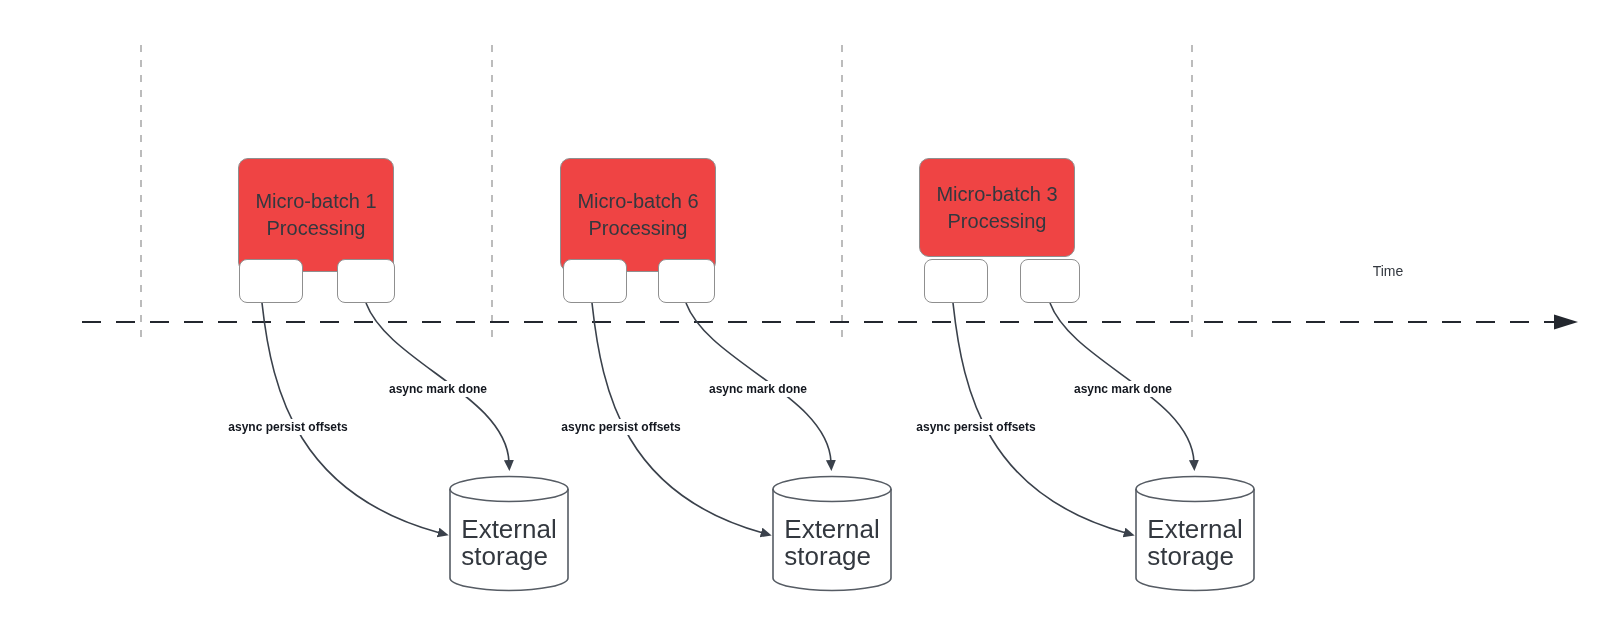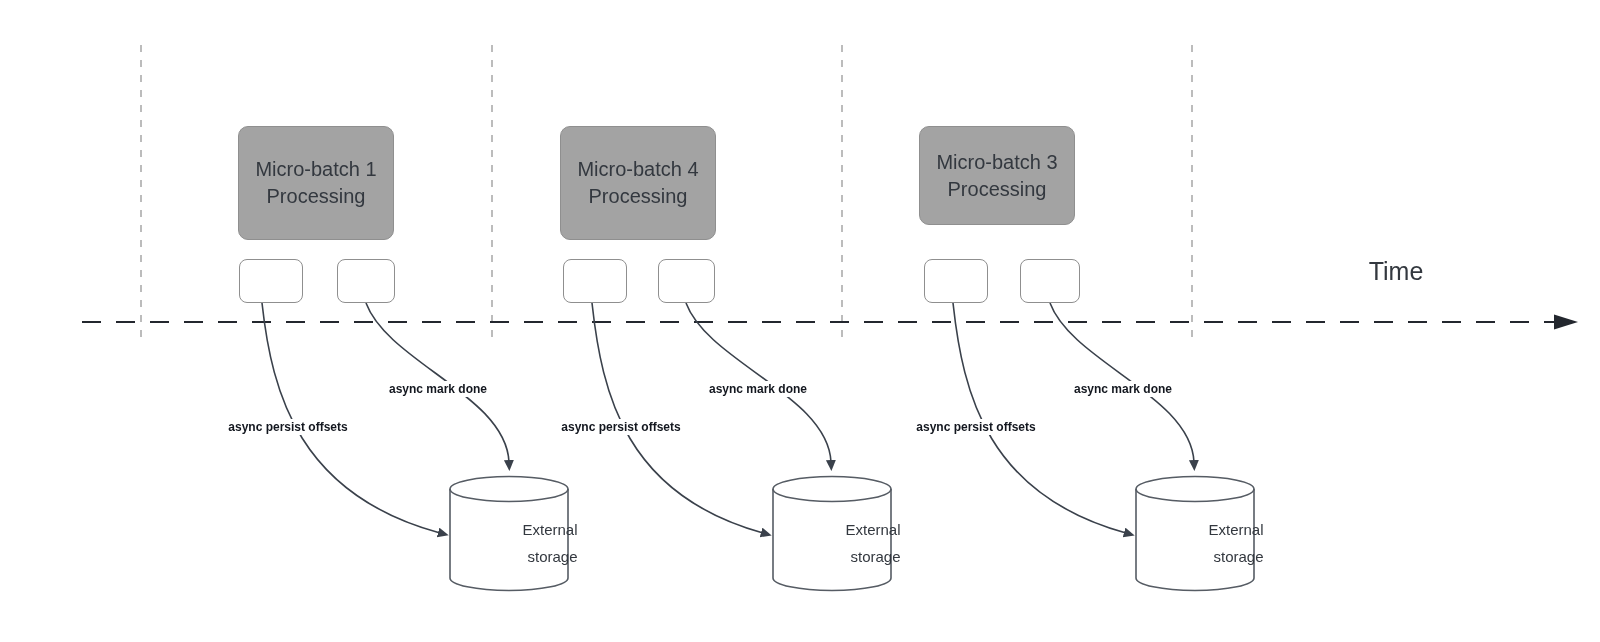--- a/index.html
+++ b/index.html
@@ -19,40 +19,40 @@
   }
   svg.layer{position:absolute;left:0;top:0;width:1600px;height:642px;z-index:1;}
   .guide{stroke:var(--guide);stroke-width:1.5;stroke-dasharray:7 8;fill:none;}
   .timeline{stroke:var(--timeline);stroke-width:2;stroke-dasharray:19 15;fill:none;}
   .tl-head{fill:var(--timeline);stroke:none;}
   .conn{stroke:var(--arrow);stroke-width:1.6;fill:none;}
   .cyl{fill:#fff;stroke:var(--cyl-border);stroke-width:1.6;}
   .cyl-rim{fill:none;stroke:var(--cyl-border);stroke-width:1.6;}
   .proc-box{
     position:absolute;z-index:2;box-sizing:border-box;
-    border:1.5px solid var(--shape-border);border-radius:10px;background:#a3a3a3;
+    border:1.5px solid var(--shape-border);border-radius:10px;background:#ef4444;
     display:flex;align-items:center;justify-content:center;text-align:center;
-    color:var(--shape-text);font-size:20px;line-height:27px;
+    color:var(--shape-text);font-size:20px;line-height:27px;margin-top:32px;
   }
   .mini-box{
     position:absolute;z-index:2;box-sizing:border-box;
     border:1.5px solid var(--shape-border);border-radius:8px;background:#fff;
   }
   .arrow-label{
     position:absolute;z-index:3;transform:translate(-50%,-50%);
     background:#fff;padding:1px 3px;white-space:nowrap;
     color:var(--label-text);font-size:12px;font-weight:bold;
   }
   .storage-label{
     position:absolute;z-index:3;transform:translate(-50%,-50%);
-    text-align:right;color:var(--shape-text);font-size:15px;line-height:27px;margin-left:41px;
+    text-align:left;color:var(--shape-text);font-size:26px;line-height:27px;
   }
   .time-label{
     position:absolute;z-index:3;transform:translate(-50%,-50%);
-    color:var(--shape-text);font-size:25px;margin-left:8px;
+    color:var(--shape-text);font-size:14px;
   }
   .prewrap{white-space:pre-line;}
 </style>
 </head>
 <body>
 
 <div class="canvas">
 
   <svg class="layer" viewBox="0 0 1600 642">
     <defs>
@@ -96,21 +96,21 @@
 Processing</span>
   </div>
   <div class="mini-box" style="left:239px;top:259px;width:64px;height:44px;"></div>
   <div class="mini-box" style="left:337px;top:259px;width:58px;height:44px;"></div>
   <div class="arrow-label" style="left:288px;top:427px;">async persist offsets</div>
   <div class="arrow-label" style="left:438px;top:389px;">async mark done</div>
   <div class="storage-label prewrap" style="left:509px;top:543px;">External
 storage</div>
 
   <div class="proc-box" style="left:560px;top:126px;width:156px;height:114px;">
-    <span class="prewrap">Micro-batch 4
+    <span class="prewrap">Micro-batch 6
 Processing</span>
   </div>
   <div class="mini-box" style="left:563px;top:259px;width:64px;height:44px;"></div>
   <div class="mini-box" style="left:658px;top:259px;width:57px;height:44px;"></div>
   <div class="arrow-label" style="left:621px;top:427px;">async persist offsets</div>
   <div class="arrow-label" style="left:758px;top:389px;">async mark done</div>
   <div class="storage-label prewrap" style="left:832px;top:543px;">External
 storage</div>
 
   <div class="proc-box" style="left:919px;top:126px;width:156px;height:99px;">

